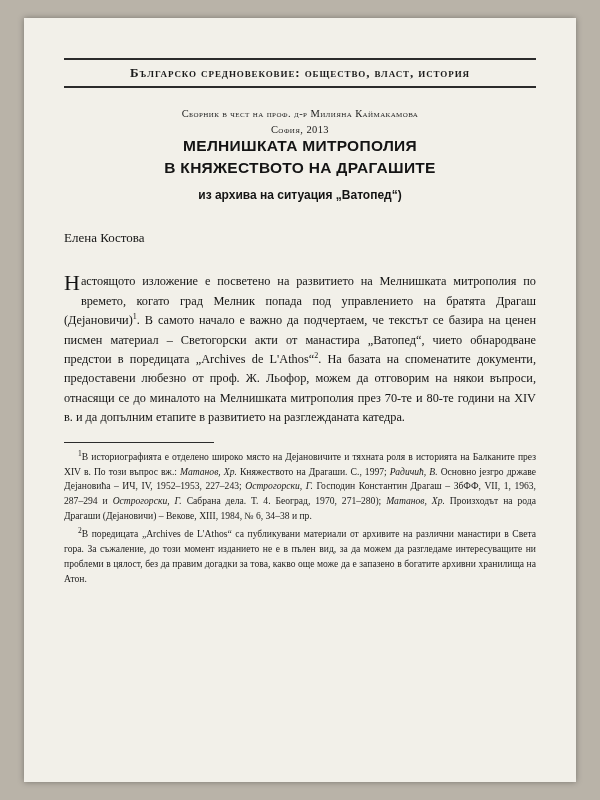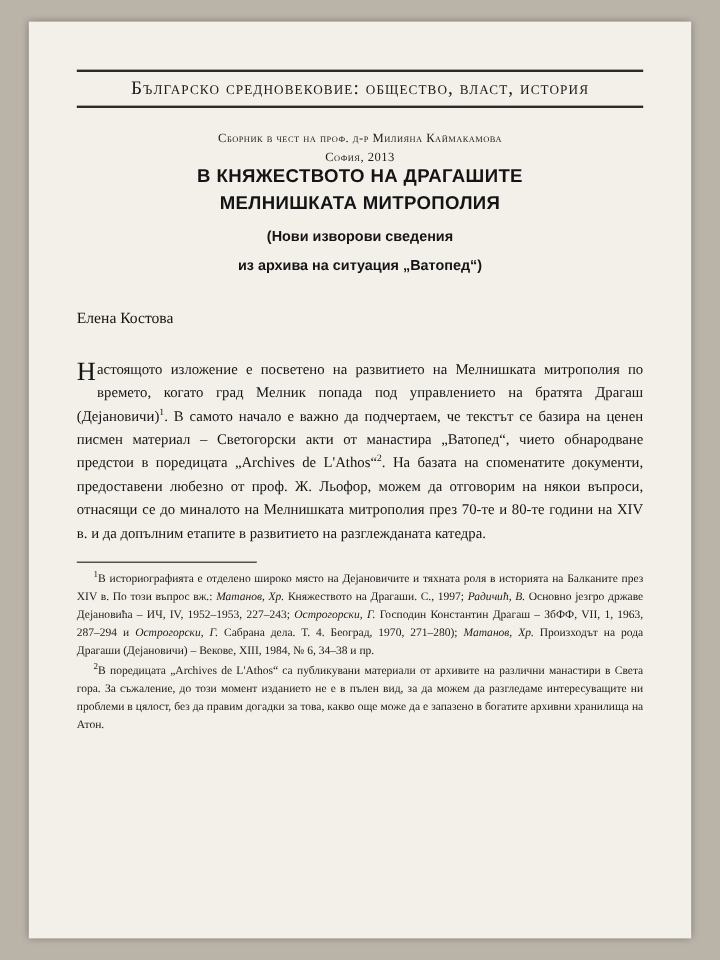--- a/index.html
+++ b/index.html
@@ -31,22 +31,22 @@
   }
   
   .running-head {
     border-top: 2px solid #2b2b2b;
     border-bottom: 2px solid #2b2b2b;
     padding: 5px 0 5px 0;
     text-align: center;
     margin-bottom: 12px;
   }
   .running-head .rh-text {
-    font-size: 16px;
-    font-weight: normal;
+    font-size: 13px;
+    font-weight: bold;
     letter-spacing: 0.9px;
     color: #1b1b1b;
     font-variant: small-caps;
     text-transform: none;
   }
   .series-line {
     text-align: center;
     font-size: 10.5px;
     color: #1b1b1b;
     letter-spacing: 0.4px;
@@ -149,23 +149,22 @@
   <div class="page-inner">
 
     <div class="running-head">
       <div class="rh-text">Българско средновековие: общество, власт, история</div>
     </div>
 
     <div class="series-line">Сборник в чест на проф. д-р Милияна Каймакамова</div>
     <div class="city-line">София, 2013</div>
 
     <div class="title-block">
+      <div class="title-main">МЕЛНИШКАТА МИТРОПОЛИЯ</div>
       <div class="title-main">В КНЯЖЕСТВОТО НА ДРАГАШИТЕ</div>
-      <div class="title-main">МЕЛНИШКАТА МИТРОПОЛИЯ</div>
-      <div class="subtitle">(Нови изворови сведения</div>
       <div class="subtitle">из архива на ситуация „Ватопед“)</div>
     </div>
 
     <div class="author">Елена Костова</div>
 
     <div class="body-text">
       <p><span class="dropcap">Н</span><span>астоящото изложение е посветено на развитието на Мелнишката митрополия по времето, когато град Мелник попада под управлението на братята Драгаш (Дejaновичи)</span><sup>1</sup><span>. В самото начало е важно да подчертаем, че текстът се базира на ценен писмен материал – Светогорски акти от манастира „Ватопед“, чието обнародване предстои в поредицата „Archives de L'Athos“</span><sup>2</sup><span>. На базата на споменатите документи, предоставени любезно от проф. Ж. Льофор, можем да отговорим на някои въпроси, отнасящи се до миналото на Мелнишката митрополия през 70-те и 80-те години на XIV в. и да допълним етапите в развитието на разглежданата катедра.</span></p>
     </div>
 
     <div class="fn-rule"></div>

